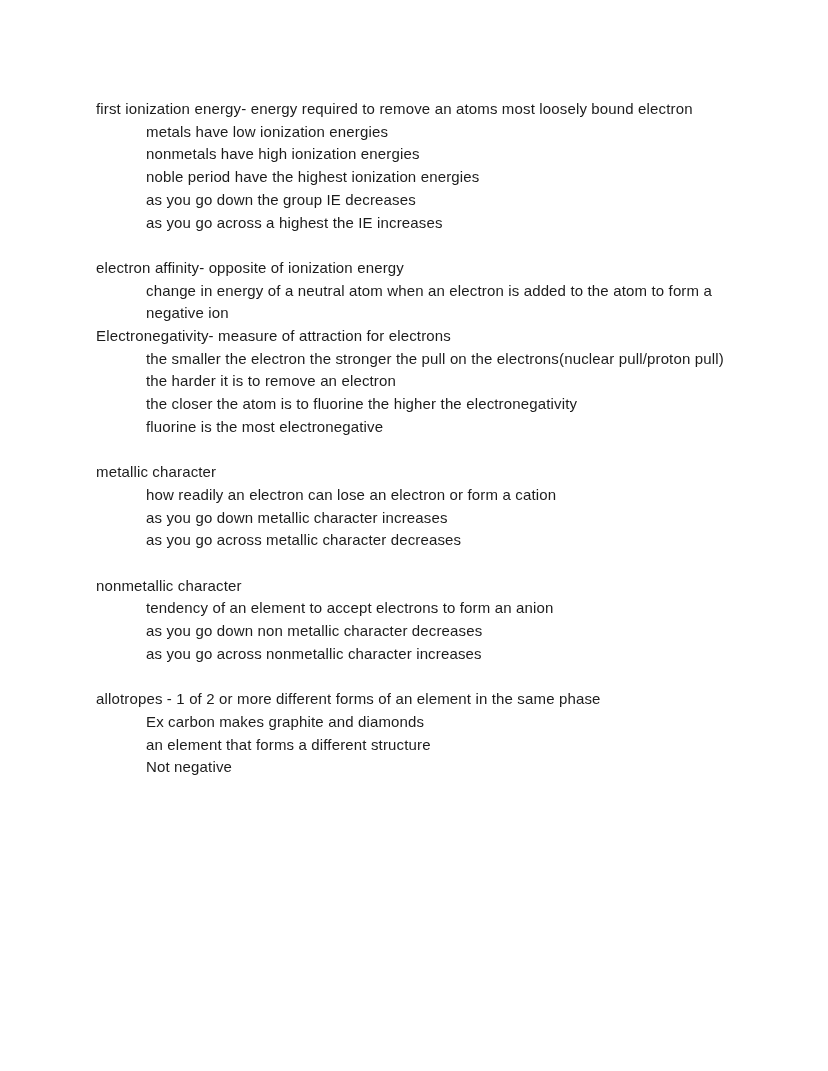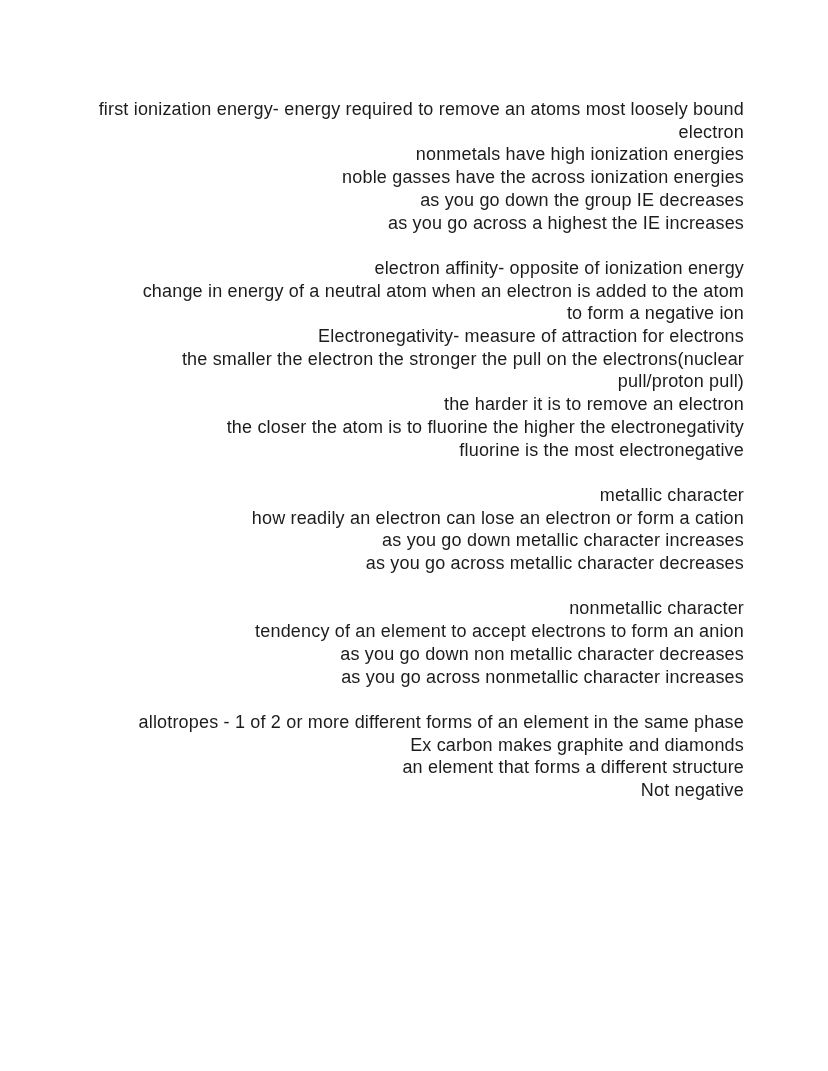--- a/index.html
+++ b/index.html
@@ -13,28 +13,27 @@
   }
   .page {
     position: relative;
     width: 828px;
     height: 1071px;
     background: #ffffff;
     overflow: hidden;
   }
   .notes {
     position: absolute;
-    left: 84px;
+    left: 96px;
     top: 98px;
     width: 660px;
-    font-size: 18px;
+    font-size: 15px;
     line-height: 22.7px;
     color: #1c1c1c;
     letter-spacing: 0.01em;
-    text-align: right;
     -webkit-font-smoothing: antialiased;
   }
   .section {
     margin: 0 0 22.7px 0;
   }
   .section:last-child {
     margin-bottom: 0;
   }
   .line {
     white-space: pre-wrap;
@@ -48,22 +47,23 @@
     margin-left: 50px;
   }
 </style>
 </head>
 <body>
 
 <div class="page">
   <div class="notes" id="notes-body">
       <div class="section">
         <p class="line top">first ionization energy- energy required to remove an atoms most loosely bound electron</p>
+        <p class="line indent">metals have low ionization energies</p>
         <p class="line indent">nonmetals have high ionization energies</p>
-        <p class="line indent">noble gasses have the across ionization energies</p>
+        <p class="line indent">noble period have the highest ionization energies</p>
         <p class="line indent">as you go down the group IE decreases</p>
         <p class="line indent">as you go across a highest the IE increases</p>
       </div>
       <div class="section">
         <p class="line top">electron affinity- opposite of ionization energy</p>
         <p class="line indent">change in energy of a neutral atom when an electron is added to the atom to form a negative ion</p>
         <p class="line top">Electronegativity- measure of attraction for electrons</p>
         <p class="line indent">the smaller the electron the stronger the pull on the electrons(nuclear pull/proton pull)</p>
         <p class="line indent">the harder it is to remove an electron</p>
         <p class="line indent">the closer the atom is to fluorine the higher the electronegativity</p>

